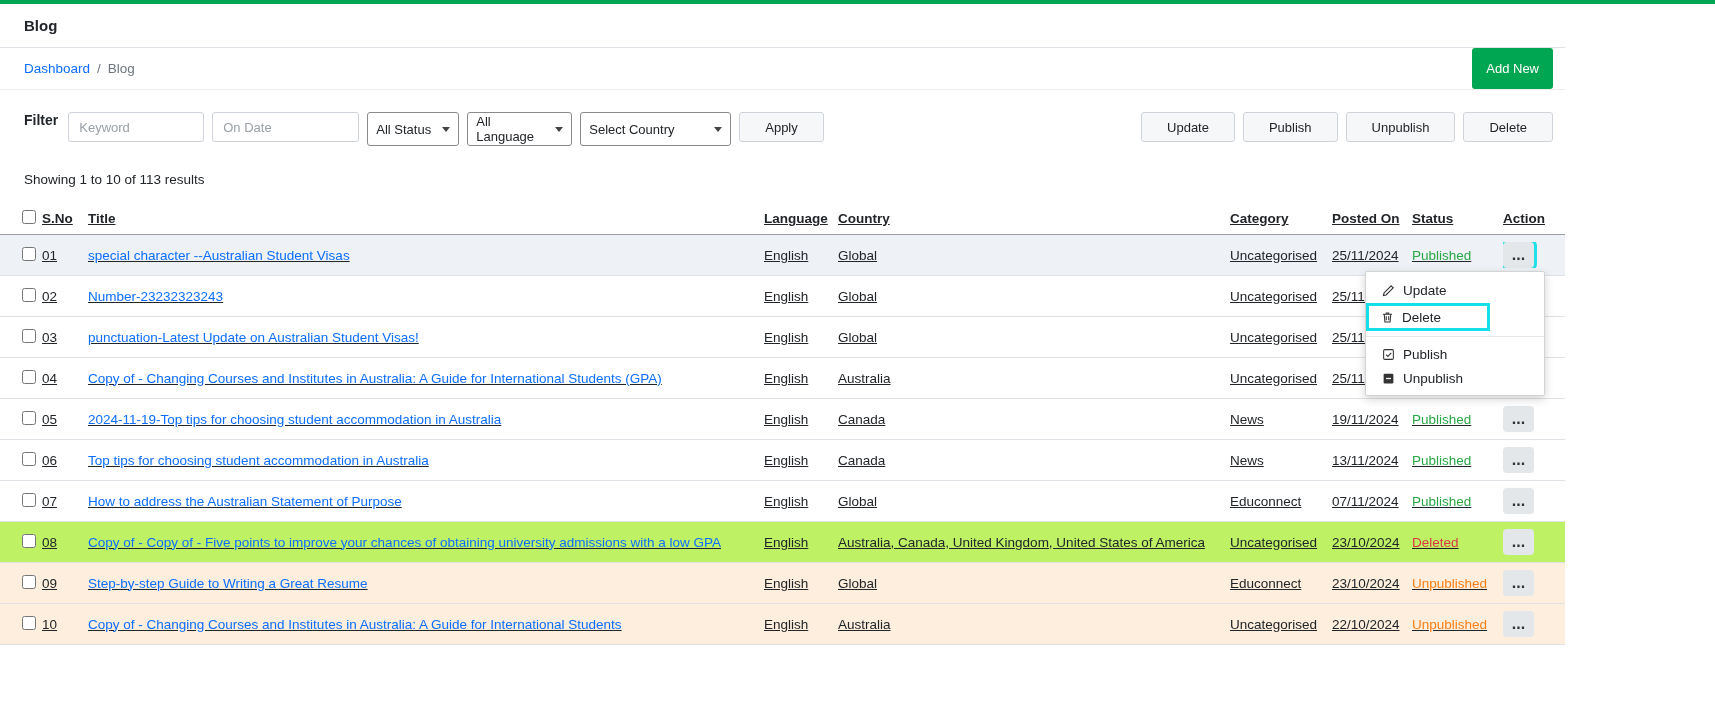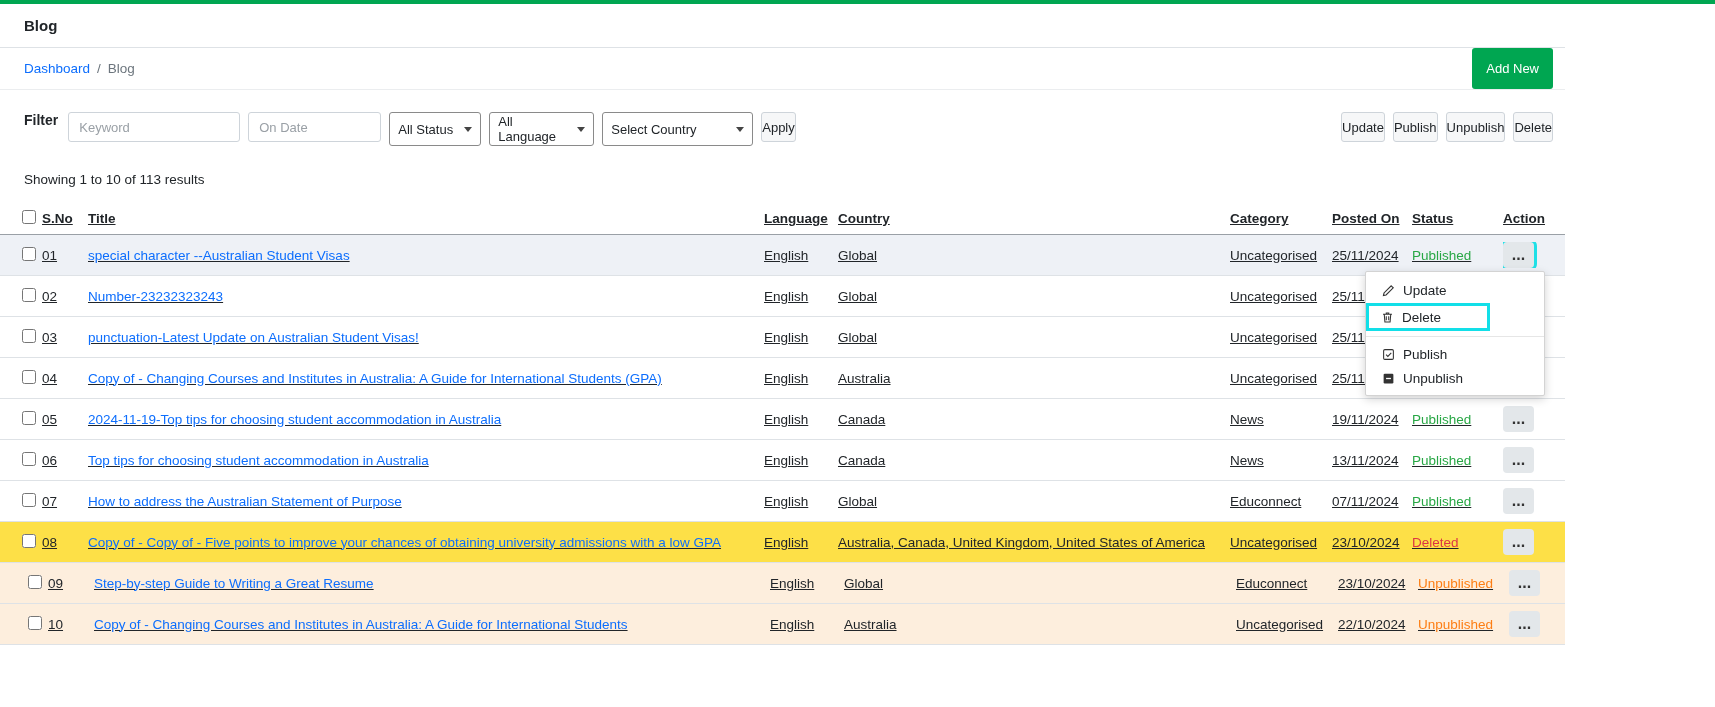--- a/index.html
+++ b/index.html
@@ -15,38 +15,38 @@
   .crumbbar { height: 42px; display: flex; justify-content: space-between; padding: 0 12px 0 24px; border-bottom: 1px solid #ebedef; }
   .crumbs { display: flex; align-items: center; gap: 7px; font-size: 13.5px; }
   .crumb-link { color: #0d6efd; text-decoration: none; cursor: pointer; }
   .crumb-sep, .crumb-current { color: #6c757d; }
   .btn-addnew { background: #00a651; color: #fff; border: none; border-radius: 3px; font-size: 13px; padding: 8px 14px; cursor: pointer; font-family: inherit; }
 
   .filterbar { display: flex; align-items: flex-start; margin-top: 22px; padding: 0 12px 0 24px; }
   .filter-label { font-size: 14px; font-weight: bold; margin-right: 10px; }
   .tinput { height: 30px; border: 1px solid #ced4da; border-radius: 3px; padding: 0 10px; font-size: 13px; margin-right: 8px; font-family: inherit; color: #212529; }
   .tinput::placeholder { color: #9aa0a6; }
-  .in-keyword { width: 172px; }
-  .in-date { width: 133px; }
+  .in-keyword { width: 136px; }
+  .in-date { width: 147px; }
   .fselect { height: 30px; border: 1px solid #8a8a8a; border-radius: 3px; background: #fff; display: flex; align-items: center; justify-content: space-between; padding: 16px 8px; font-size: 13px; margin-right: 8px; cursor: pointer; }
   .sel-status { width: 92px; }
   .sel-language { width: 105px; }
   .sel-country { width: 151px; }
   .caret { width: 0; height: 0; border-left: 4px solid transparent; border-right: 4px solid transparent; border-top: 5px solid #444; margin-left: 6px; }
-  .btn-grey { height: 30px; background: #f6f7f8; border: 1px solid #ced4da; border-radius: 3px; font-size: 13px; padding: 0 0; color: #212529; cursor: pointer; font-family: inherit; }
+  .btn-grey { height: 30px; background: #f6f7f8; border: 1px solid #ced4da; border-radius: 3px; font-size: 13px; padding: 0 25px; color: #212529; cursor: pointer; font-family: inherit; }
   .bulk { margin-left: auto; display: flex; gap: 8px; }
 
   .results { margin: 26px 0 16px 24px; font-size: 13.5px; }
 
   .table { margin-top: 12px; text-decoration: underline; }
   .thead { display: flex; align-items: center; height: 32px; border-bottom: 1px solid #9aa0a6; font-weight: bold; font-size: 13.5px; padding-left: 22px; }
   .trow { display: flex; align-items: center; height: 41px; border-bottom: 1px solid #dee2e6; font-size: 13.5px; padding-left: 22px; background: #fff; }
   .trow.state-selected { background: #eef1f6; }
-  .trow.state-deleted { background: #fde047; }
-  .trow.state-unpublished { background: #fdeedd; justify-content: center; }
+  .trow.state-deleted { background: #bef264; }
+  .trow.state-unpublished { background: #fdeedd; }
   .col { flex: 0 0 auto; padding-right: 8px; overflow: hidden; white-space: nowrap; }
   .c-check { width: 20px; }
   .c-sno { width: 46px; }
   .c-title { width: 676px; }
   .c-lang { width: 74px; }
   .c-country { width: 392px; }
   .c-cat { width: 102px; }
   .c-post { width: 80px; }
   .c-status { width: 91px; }
   .c-act { width: 50px; }

